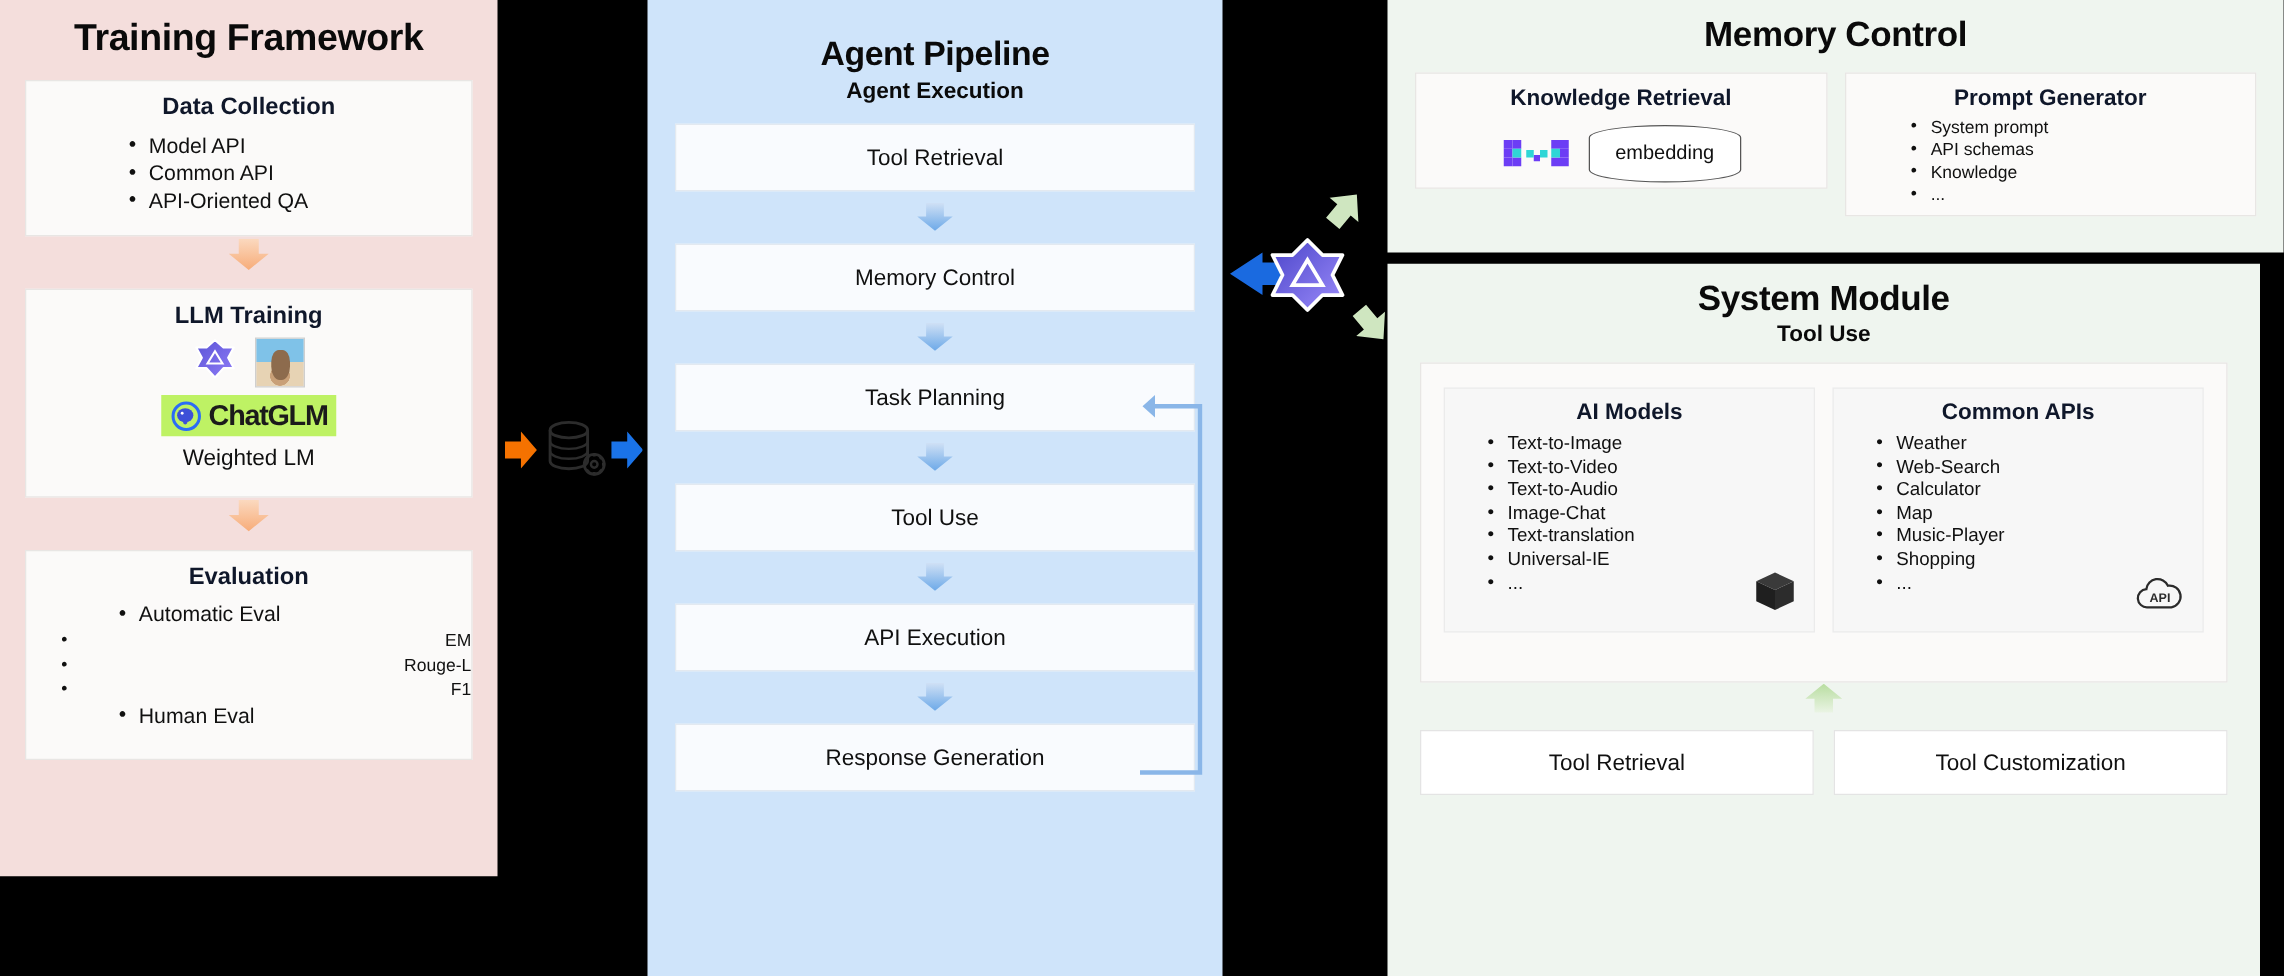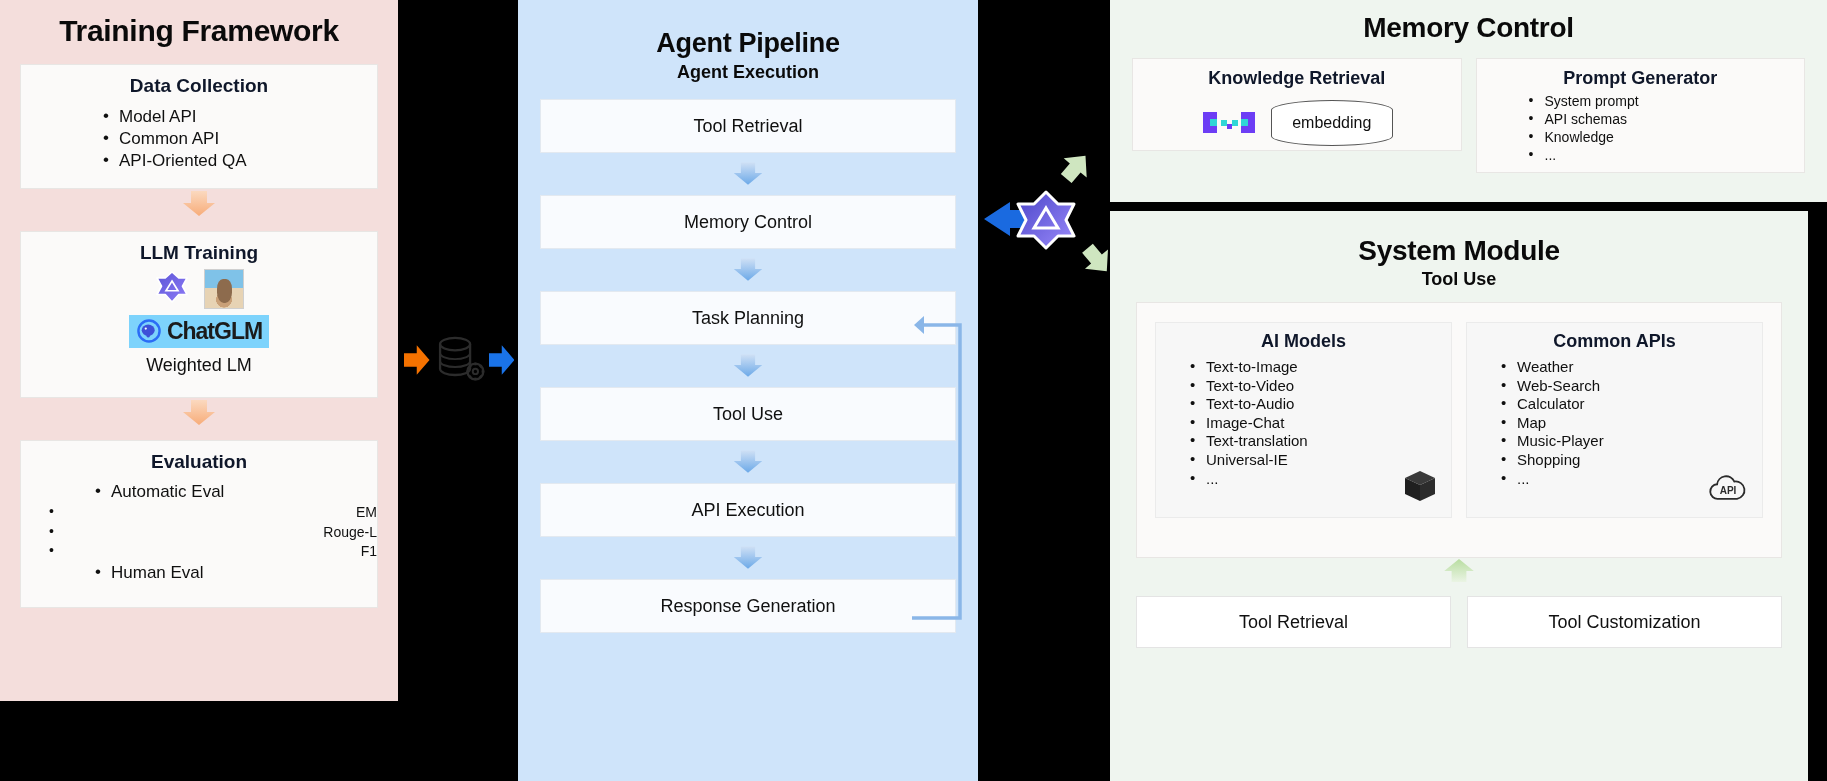--- a/index.html
+++ b/index.html
@@ -65,22 +65,22 @@
       radial-gradient(circle at 50% 78%, #c9a078 0 22%, transparent 23%),
       linear-gradient(#7fc2e8 0 48%, #e7d3b4 48% 100%);
     border: 1px solid #cfcfcf;
   }
   .llama-img::after {
     content: ""; display:block; position: relative; left: 12px; top: 9px;
     width: 15px; height: 24px; border-radius: 40% 40% 45% 45%;
     background: #8d6b4d;
   }
   .chatglm-badge {
-    margin-top: 6px; background: #7dd3fc; padding: 3px 7px;
-    display: flex; align-items: flex-start; gap: 5px;
+    margin-top: 6px; background: #bef264; padding: 3px 7px;
+    display: flex; align-items: flex-end; gap: 5px;
   }
   .chatglm-text {
     font-size: 23px; font-weight: bold; color: #1b1b1b; letter-spacing: -1px;
   }
   .weighted-lm { text-align: center; font-size: 18px; color: #101010; margin-top: 7px; }
 
   .down-arrow-peach {
     width: 100%; height: 30px; display: flex; align-items: center; justify-content: center;
   }
 
@@ -117,21 +117,21 @@
   .kr-row { display: flex; align-items: center; justify-content: center; gap: 14px; margin-top: 11px; }
   .embedding-cyl {
     width: 122px; height: 46px; border: 1.6px solid #555; border-radius: 50%/22%;
     display: flex; align-items: center; justify-content: center;
     font-size: 16px; color: #101010; background: #fff; position: relative;
   }
 
   
   #system-module {
     left: 1110px; top: 211px; width: 698px; height: 570px;
-    background: #eff5ef; padding: 12px 12px;
+    background: #eff5ef; padding: 0 12px;
   }
   #system-module .panel-title { font-size: 28px; margin-top: 12px; }
   #system-module .panel-sub { font-size: 18px; margin-top: 2px; }
   #card-tool-library {
     margin: 12px 14px 0 14px; height: 256px; padding-top: 9px;
   }
   #card-tool-library > .card-title { font-size: 20px; }
   .tl-cards { display: flex; gap: 14px; padding: 10px 18px 0 18px; }
   #card-ai-models, #card-common-apis {
     flex: 1 1 0; height: 196px; padding-top: 8px; position: relative;

